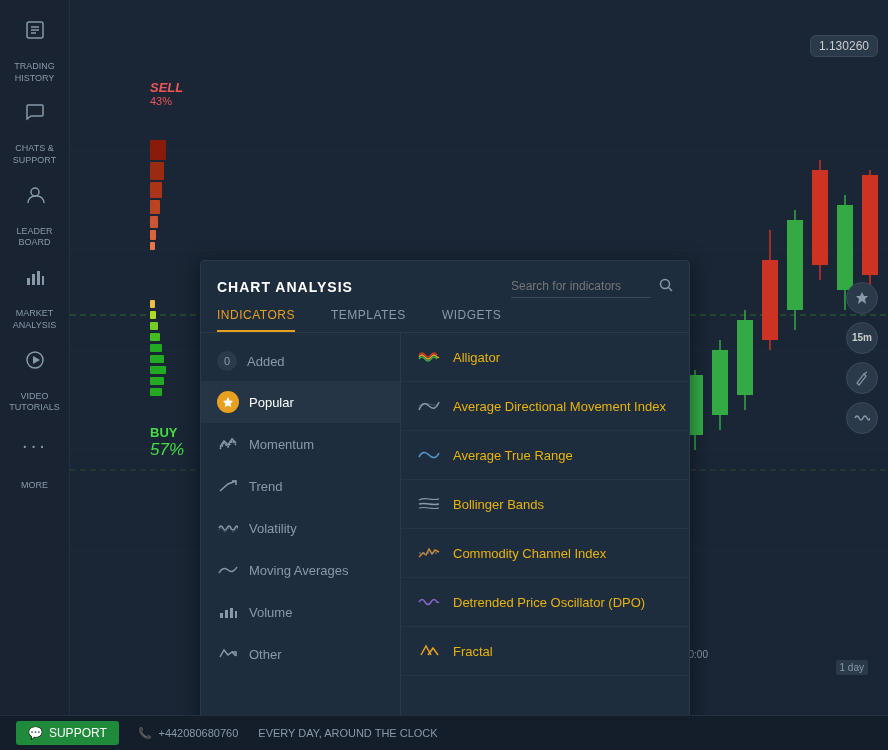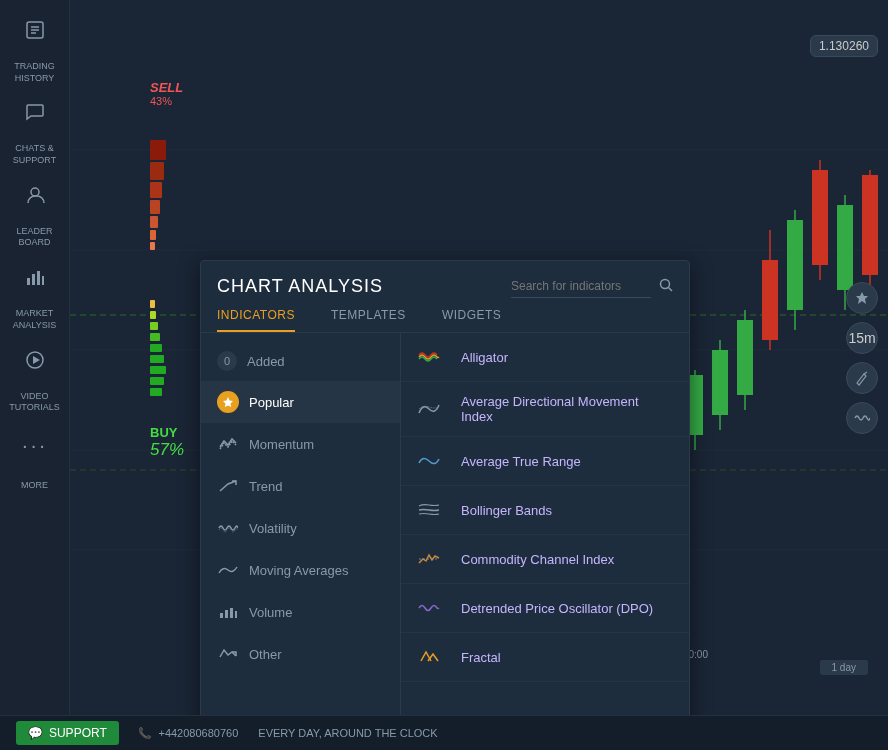--- a/index.html
+++ b/index.html
@@ -164,22 +164,22 @@
     }
 
     .panel-header {
       padding: 14px 16px 0;
       display: flex;
       align-items: center;
       justify-content: space-between;
     }
     .panel-title {
       color: #fff;
-      font-size: 18px;
-      font-weight: normal;
+      font-size: 14px;
+      font-weight: bold;
       letter-spacing: 1px;
       text-transform: uppercase;
     }
     .search-bar {
       display: flex;
       align-items: center;
       gap: 8px;
     }
     .search-input {
       background: transparent;
@@ -270,25 +270,25 @@
 
     
     .indicators-list {
       flex: 1;
       overflow-y: auto;
       padding: 0;
     }
     .indicator-item {
       display: flex;
       align-items: center;
-      gap: 20px;
+      gap: 12px;
       padding: 12px 16px;
       cursor: pointer;
       border-bottom: 1px solid #263545;
-      color: #c4b5fd;
+      color: #eab308;
       font-size: 13px;
     }
     .indicator-icon {
       width: 24px;
       height: 24px;
       display: flex;
       align-items: center;
       justify-content: center;
       flex-shrink: 0;
     }
@@ -490,37 +490,37 @@
     <div class="pct">57%</div>
   </div>
 
   <div style="position:absolute; right:10px; top:50%; transform:translateY(-50%); display:flex; flex-direction:column; gap:8px;">
     <div class="ctrl-btn">
       <svg width="16" height="16" viewBox="0 0 16 16" fill="none">
         <path d="M8 2 L10 6 L14 6 L11 9 L12 14 L8 11 L4 14 L5 9 L2 6 L6 6 Z" fill="#8899aa"></path>
       </svg>
     </div>
     <div class="ctrl-btn">
-      <span style="color:#ccc;font-size:14px;font-weight:normal;">15m</span>
+      <span style="color:#ccc;font-size:10px;font-weight:bold;">15m</span>
     </div>
     <div class="ctrl-btn">
       <svg width="16" height="16" viewBox="0 0 16 16" fill="none">
         <path d="M3 13 L10 4 L12 6 L5 15 Z" stroke="#8899aa" stroke-width="1.2" fill="none"></path>
         <line x1="10" y1="4" x2="13" y2="2" stroke="#8899aa" stroke-width="1.2"></line>
       </svg>
     </div>
     <div class="ctrl-btn">
       <svg width="16" height="16" viewBox="0 0 16 16" fill="none">
         <path d="M1 8 Q3 4 5 8 Q7 12 9 8 Q11 4 13 8 Q15 12 16 8" stroke="#8899aa" stroke-width="1.5" fill="none"></path>
       </svg>
     </div>
   </div>
 
   <div style="position:absolute; bottom:55px; right:180px; color:#8899aa; font-size:10px;">10:00:00</div>
-  <div style="position:absolute; bottom:40px; right:20px; background:#2a3a4a; color:#8899aa; font-size:10px; padding:2px 12px; border-radius:2px;">1 day</div>
+  <div style="position:absolute; bottom:40px; right:20px; background:#2a3a4a; color:#8899aa; font-size:10px; padding:2px 4px; border-radius:2px;">1 day</div>
 
   <div class="analysis-panel">
     <div class="panel-header">
       <span class="panel-title">CHART ANALYSIS</span>
       <div class="search-bar">
         <input class="search-input" type="text" placeholder="Search for indicators" style="">
         <span class="search-icon">
           <svg width="14" height="14" viewBox="0 0 14 14" fill="none">
             <circle cx="6" cy="6" r="4.5" stroke="#8899aa" stroke-width="1.5"></circle>
             <line x1="9.5" y1="9.5" x2="13" y2="13" stroke="#8899aa" stroke-width="1.5"></line>

